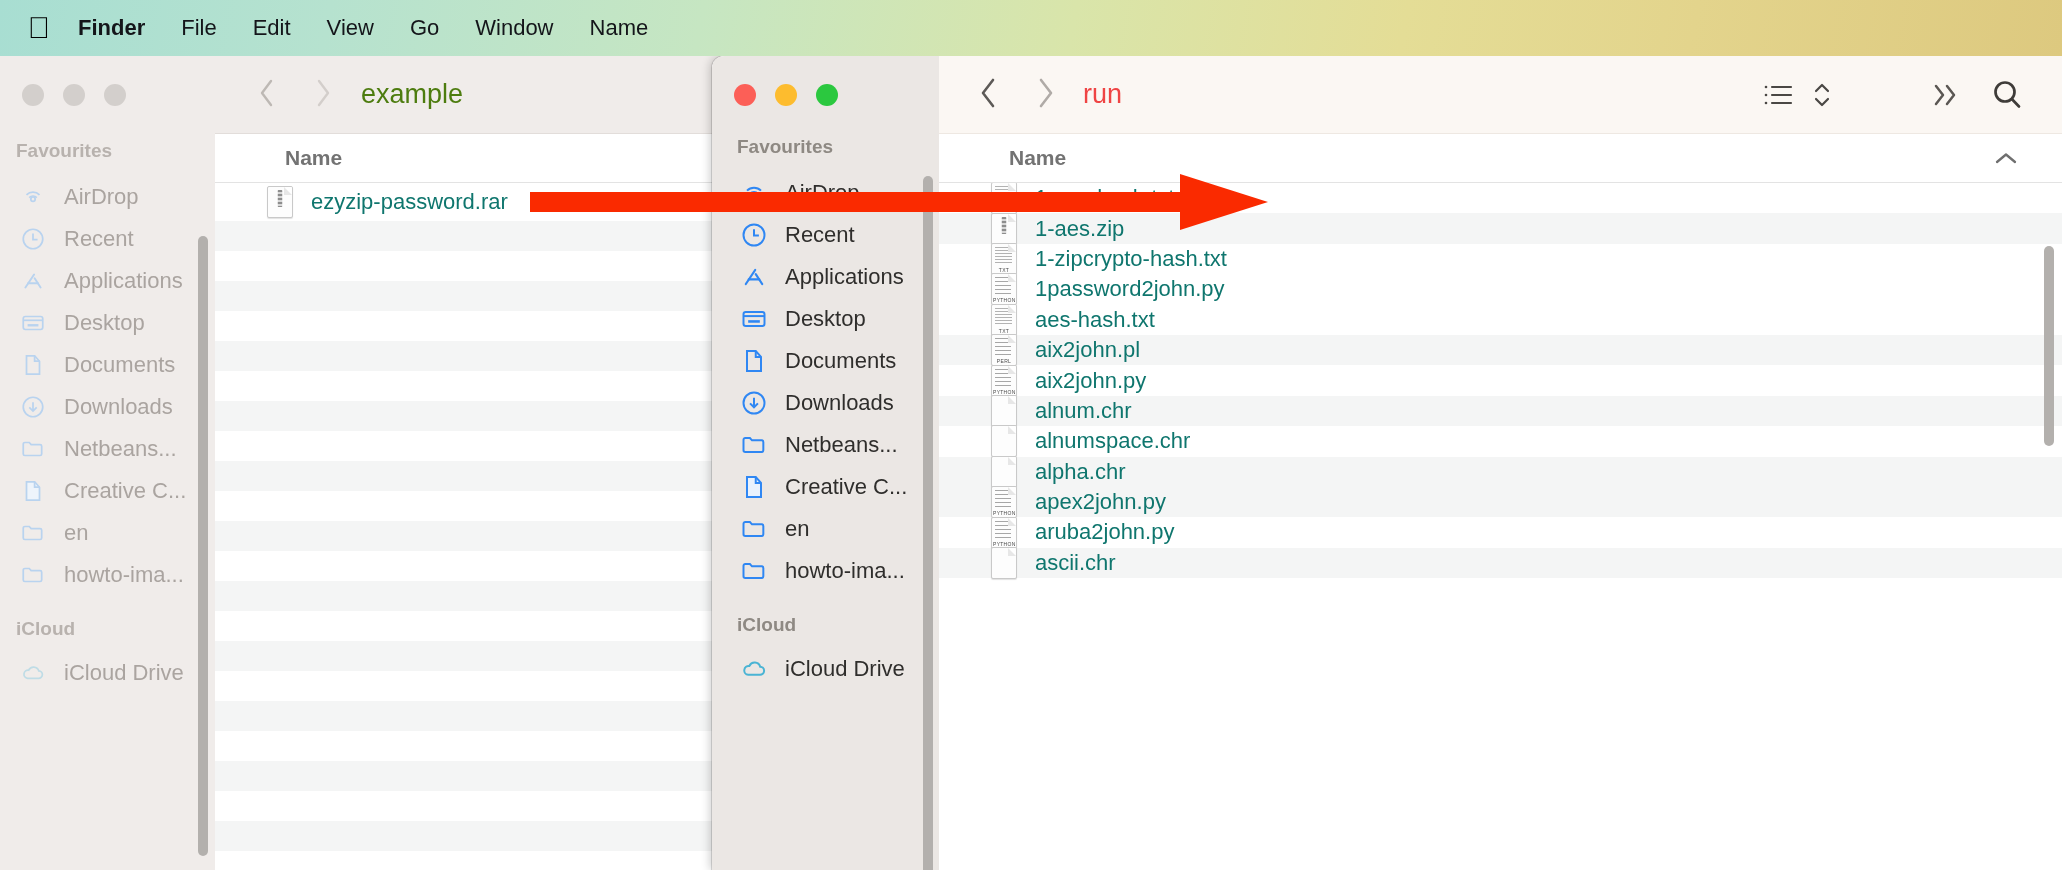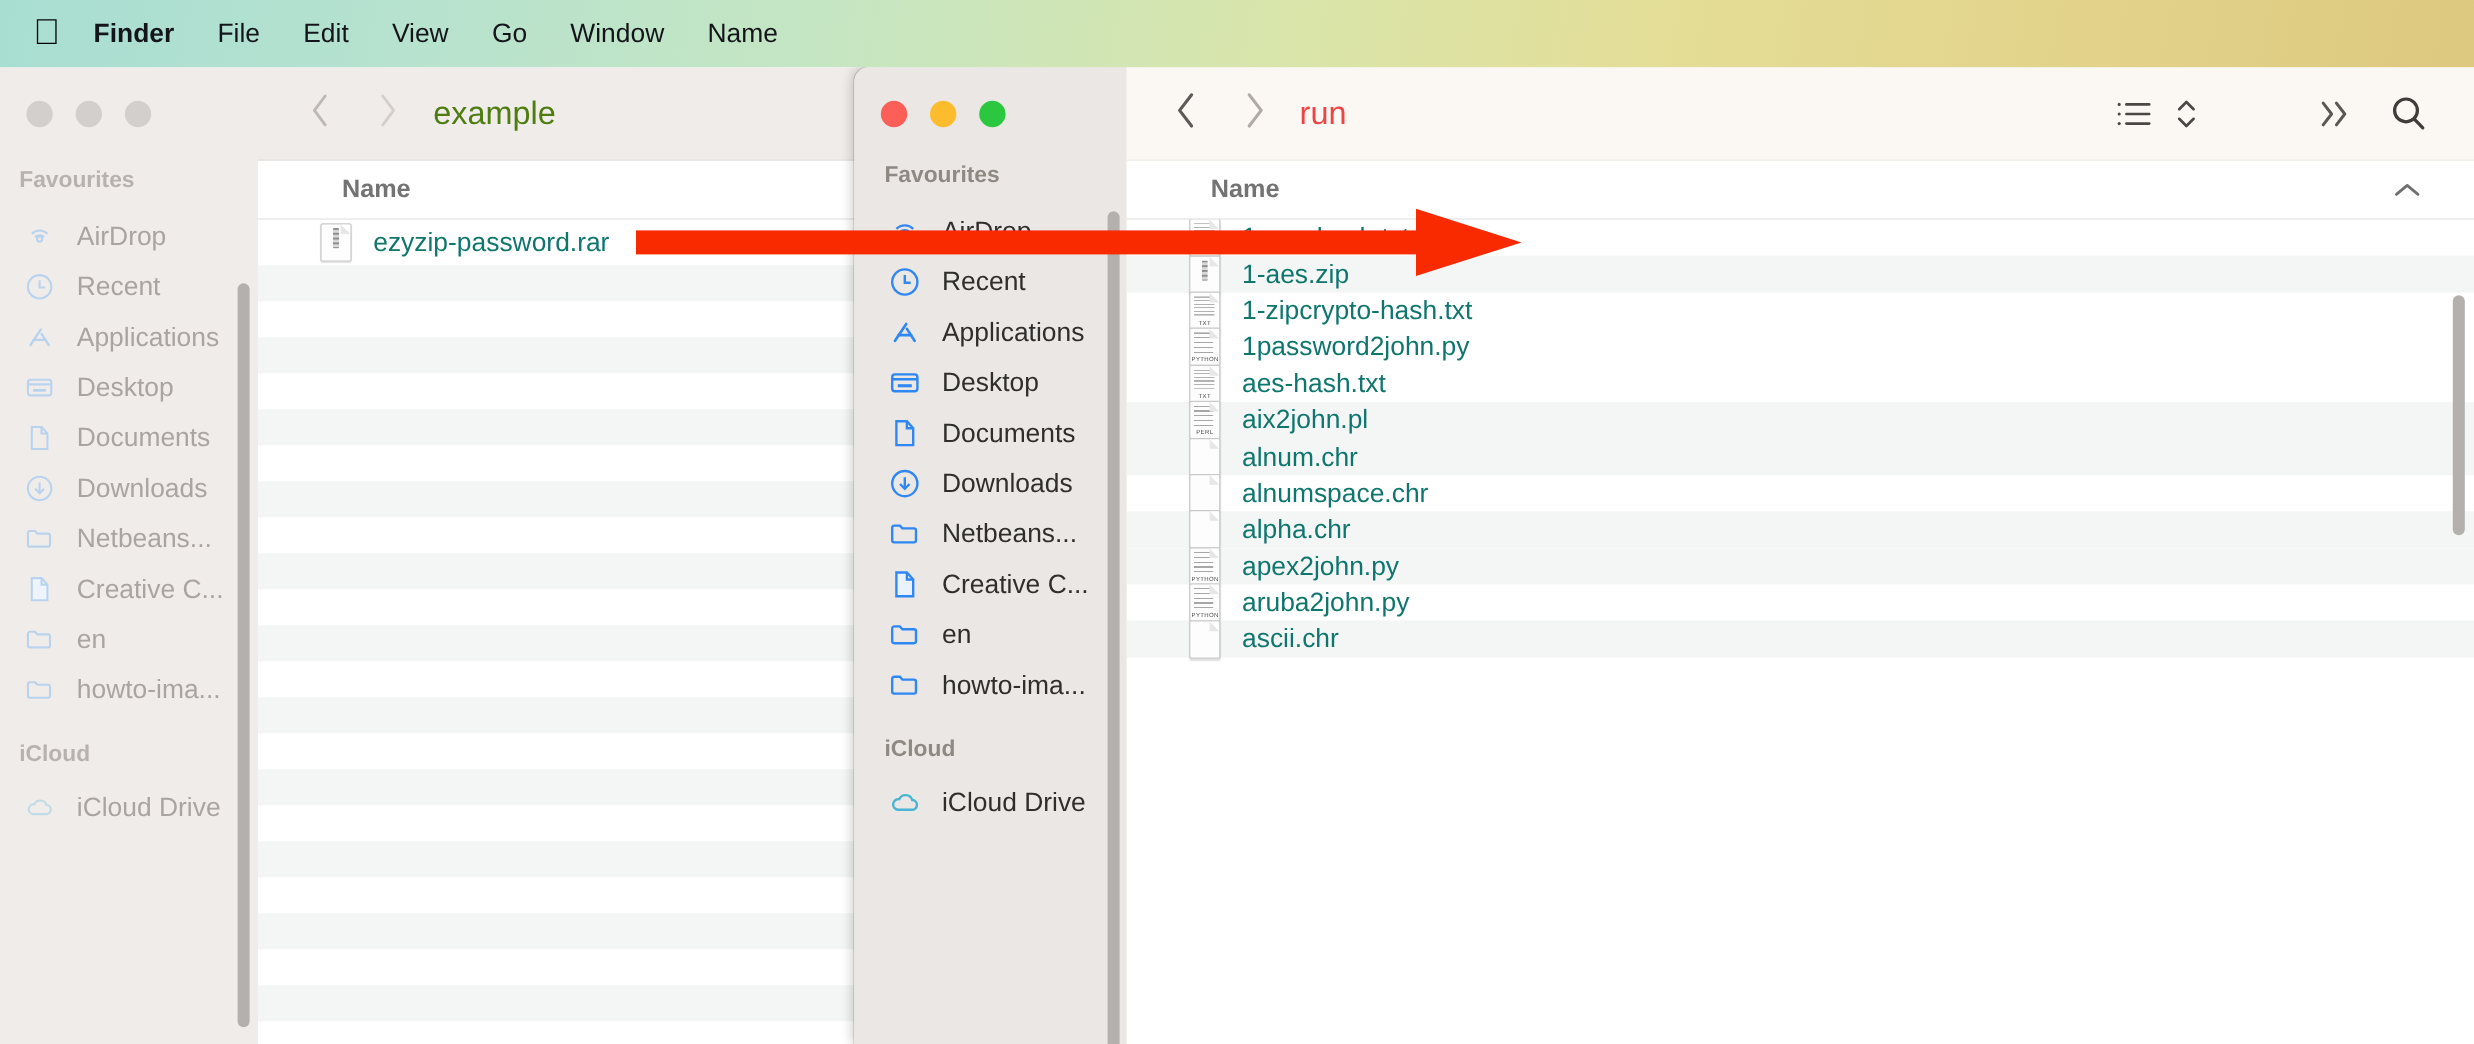--- a/index.html
+++ b/index.html
@@ -578,20 +578,29 @@
         </div>
         <div class="frow tall alt">
           <div class="ficon">
               <div class="doc code">
                 <div class="lines"></div>
                 <div class="badge">PERL</div>
               </div>
             </div>
           <div class="fname">aix2john.pl</div>
         </div>
+        <div class="frow tall">
+          <div class="ficon">
+              <div class="doc code">
+                <div class="lines"></div>
+                <div class="badge">PYTHON</div>
+              </div>
+            </div>
+          <div class="fname">aix2john.py</div>
+        </div>
         <div class="frow tall alt">
           <div class="ficon">
               <div class="doc plain"></div>
             </div>
           <div class="fname">alnum.chr</div>
         </div>
         <div class="frow tall">
           <div class="ficon">
               <div class="doc plain"></div>
             </div>

